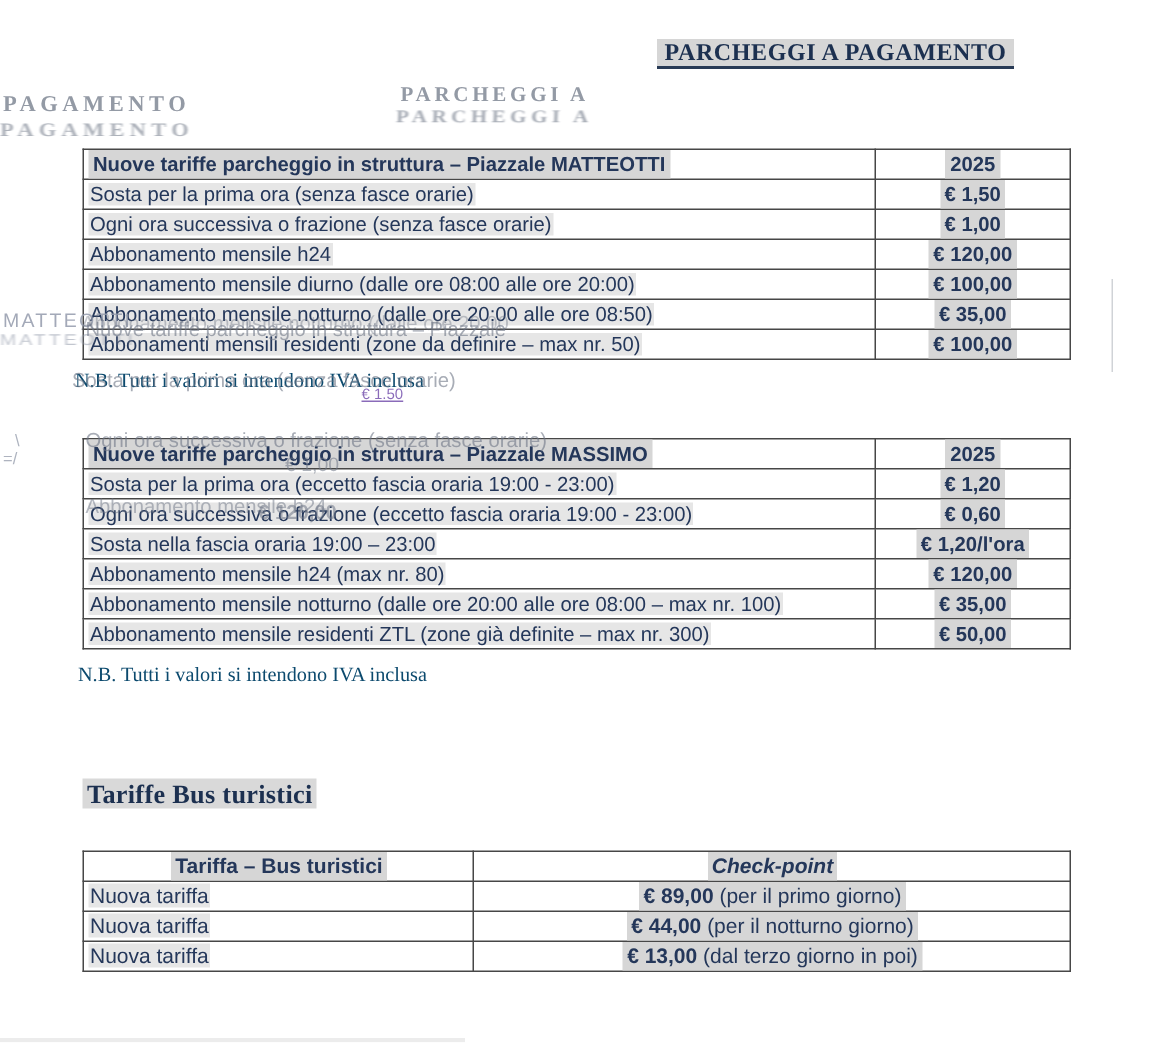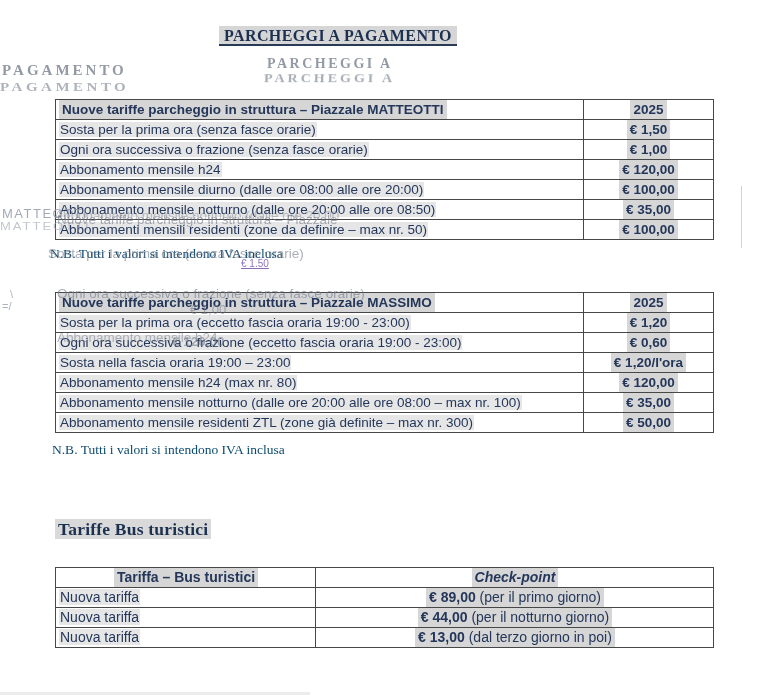--- a/index.html
+++ b/index.html
@@ -2,21 +2,21 @@
 <html><head>
 <meta charset="utf-8">
 <style>
   * { margin:0; padding:0; box-sizing:border-box; }
   html,body { background:#ffffff; }
   #page {
     position:relative; width:768px; height:695px; background:#fff; overflow:hidden;
     font-family:"Liberation Sans", sans-serif;
   }
   
-  .title-wrap { position:absolute; top:27px; left:0; width:676px; text-align:center; z-index:4; }
+  .title-wrap { position:absolute; top:27px; left:0; width:676px; text-align:right; z-index:4; }
   .title-wrap span {
     font-family:"Liberation Serif", serif; font-weight:700; font-size:16px;
     color:#1c3050; letter-spacing:.4px; background:#d6d6d6; padding:1px 5px 0 5px;
     border-bottom:2px solid #283a55;
   }
   
   .ghost { position:absolute; white-space:nowrap; pointer-events:none; z-index:6;
            color:#79818f; filter:blur(.35px); font-family:"Liberation Sans", sans-serif; }
   .ghost.serif { font-family:"Liberation Serif", serif; font-weight:700; }
   .g-parch1 { top:56px; left:267px; font-size:14px; letter-spacing:2.5px; opacity:.8; }

